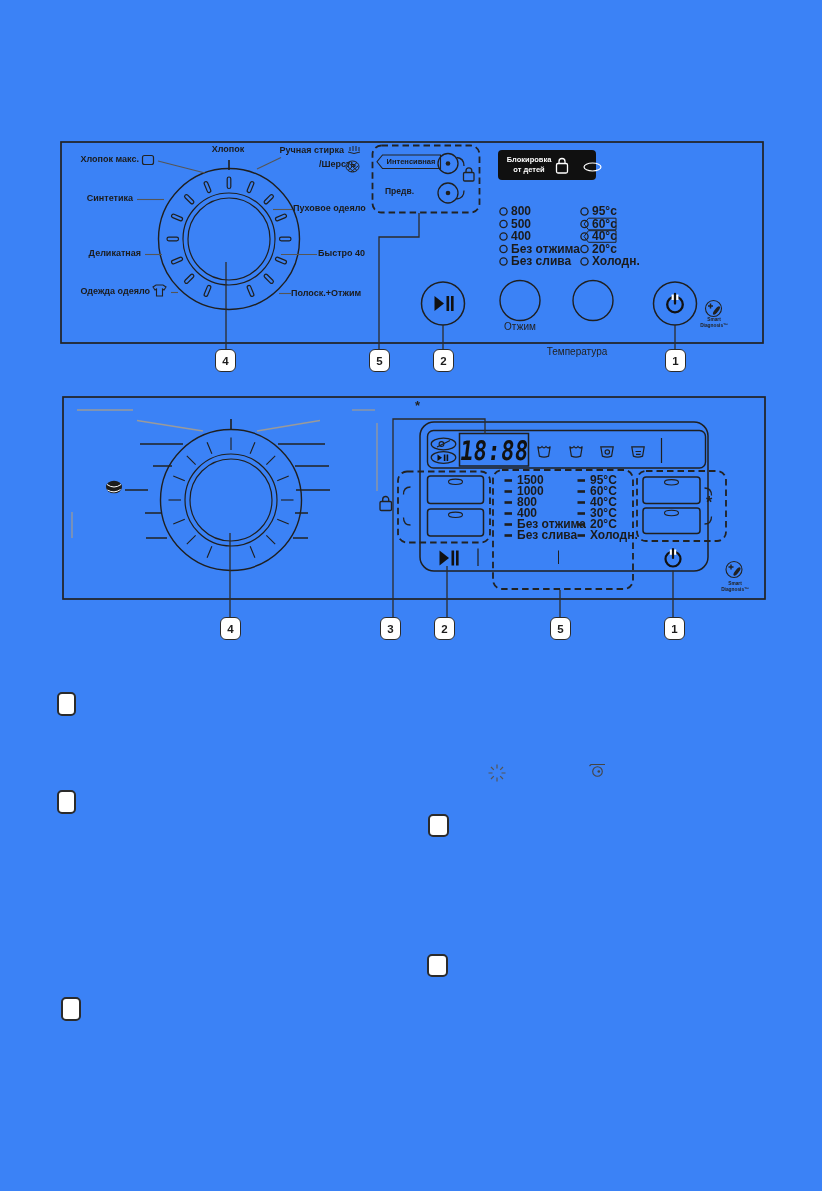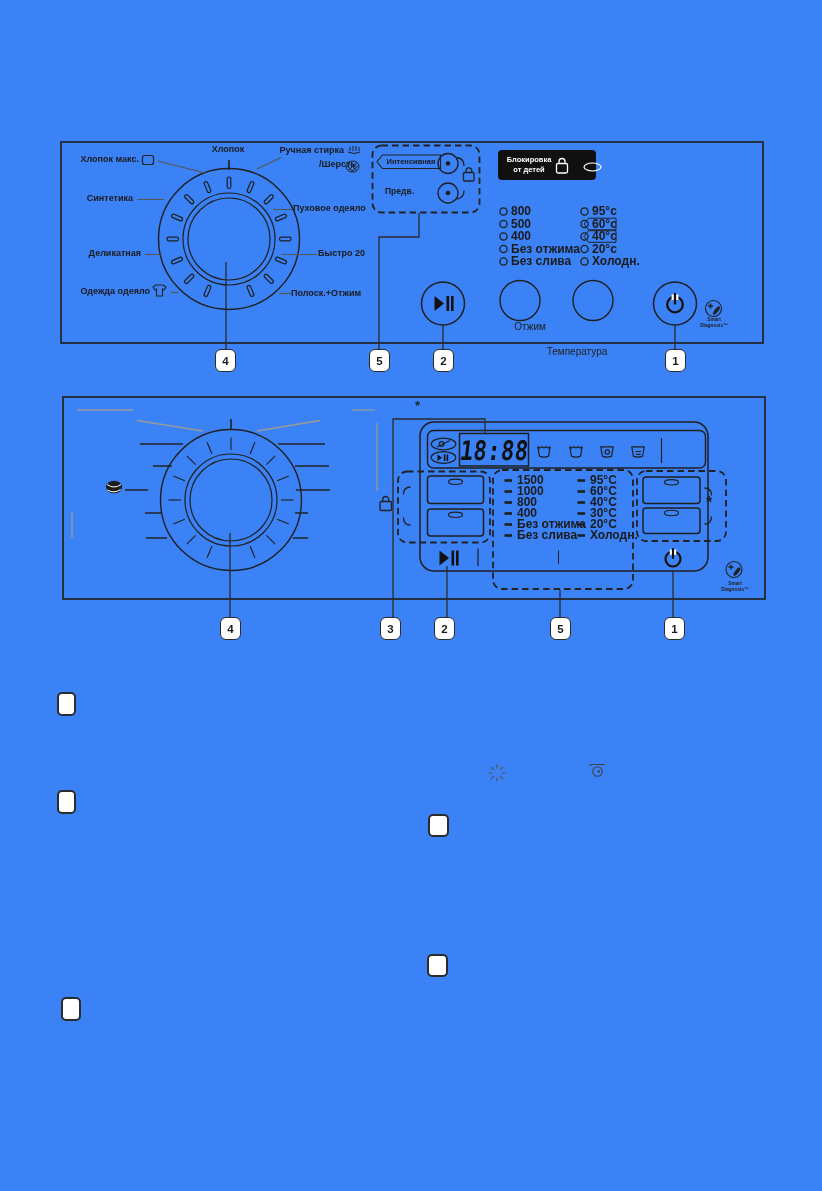--- a/index.html
+++ b/index.html
@@ -30,21 +30,21 @@
 <div id="page">
 
   <div class="lbl c" style="left:190px;top:144px;width:76px;">Хлопок</div>
   <div class="lbl r" style="left:55px;top:154px;width:84px;">Хлопок макс.</div>
   <div class="lbl r" style="left:55px;top:193px;width:78px;">Синтетика</div>
   <div class="lbl r" style="left:55px;top:248px;width:86px;">Деликатная</div>
   <div class="lbl r" style="left:55px;top:286px;width:95px;">Одежда одеяло</div>
   <div class="lbl r" style="left:264px;top:145px;width:80px;">Ручная стирка</div>
   <div class="lbl r" style="left:276px;top:159px;width:80px;">/Шерсть</div>
   <div class="lbl" style="left:293px;top:203px;">Пуховое одеяло</div>
-  <div class="lbl" style="left:318px;top:248px;">Быстро 20</div>
+  <div class="lbl" style="left:318px;top:248px;">Быстро 40</div>
   <div class="lbl" style="left:291px;top:288px;">Полоск.+Отжим</div>
 
   <div class="tagtxt">Интенсивная</div>
   <div class="lbl" style="left:385px;top:186px;font-size:8.5px;">Предв.</div>
 
   <div class="blackbox">
     <div class="txt">
       <span>Блокировка</span><br>
       <span>от детей</span>
     </div>
@@ -55,21 +55,21 @@
   <div class="opt" style="left:511px;top:232px;">400</div>
   <div class="opt" style="left:511px;top:244.5px;">Без отжима</div>
   <div class="opt" style="left:511px;top:257px;">Без слива</div>
 
   <div class="opt" style="left:592px;top:207px;">95°c</div>
   <div class="opt" style="left:592px;top:219.5px;">60°c</div>
   <div class="opt" style="left:592px;top:232px;">40°c</div>
   <div class="opt" style="left:592px;top:244.5px;">20°c</div>
   <div class="opt" style="left:592px;top:257px;">Холодн.</div>
 
-  <div class="btnlbl" style="left:494px;top:321px;width:52px;text-align:right;">Отжим</div>
+  <div class="btnlbl" style="left:494px;top:321px;width:52px;">Отжим</div>
   <div class="btnlbl" style="left:540px;top:322px;width:74px;margin-top:24px;">Температура</div>
   <div class="smarttxt" style="left:699px;top:317px;width:30px;">
     <span>Smart</span><br><span>Diagnosis™</span>
   </div>
 
   <div class="cbox" style="left:215px;top:349px;">4</div>
   <div class="cbox" style="left:369px;top:349px;">5</div>
   <div class="cbox" style="left:433px;top:349px;">2</div>
   <div class="cbox" style="left:665px;top:349px;">1</div>
 

